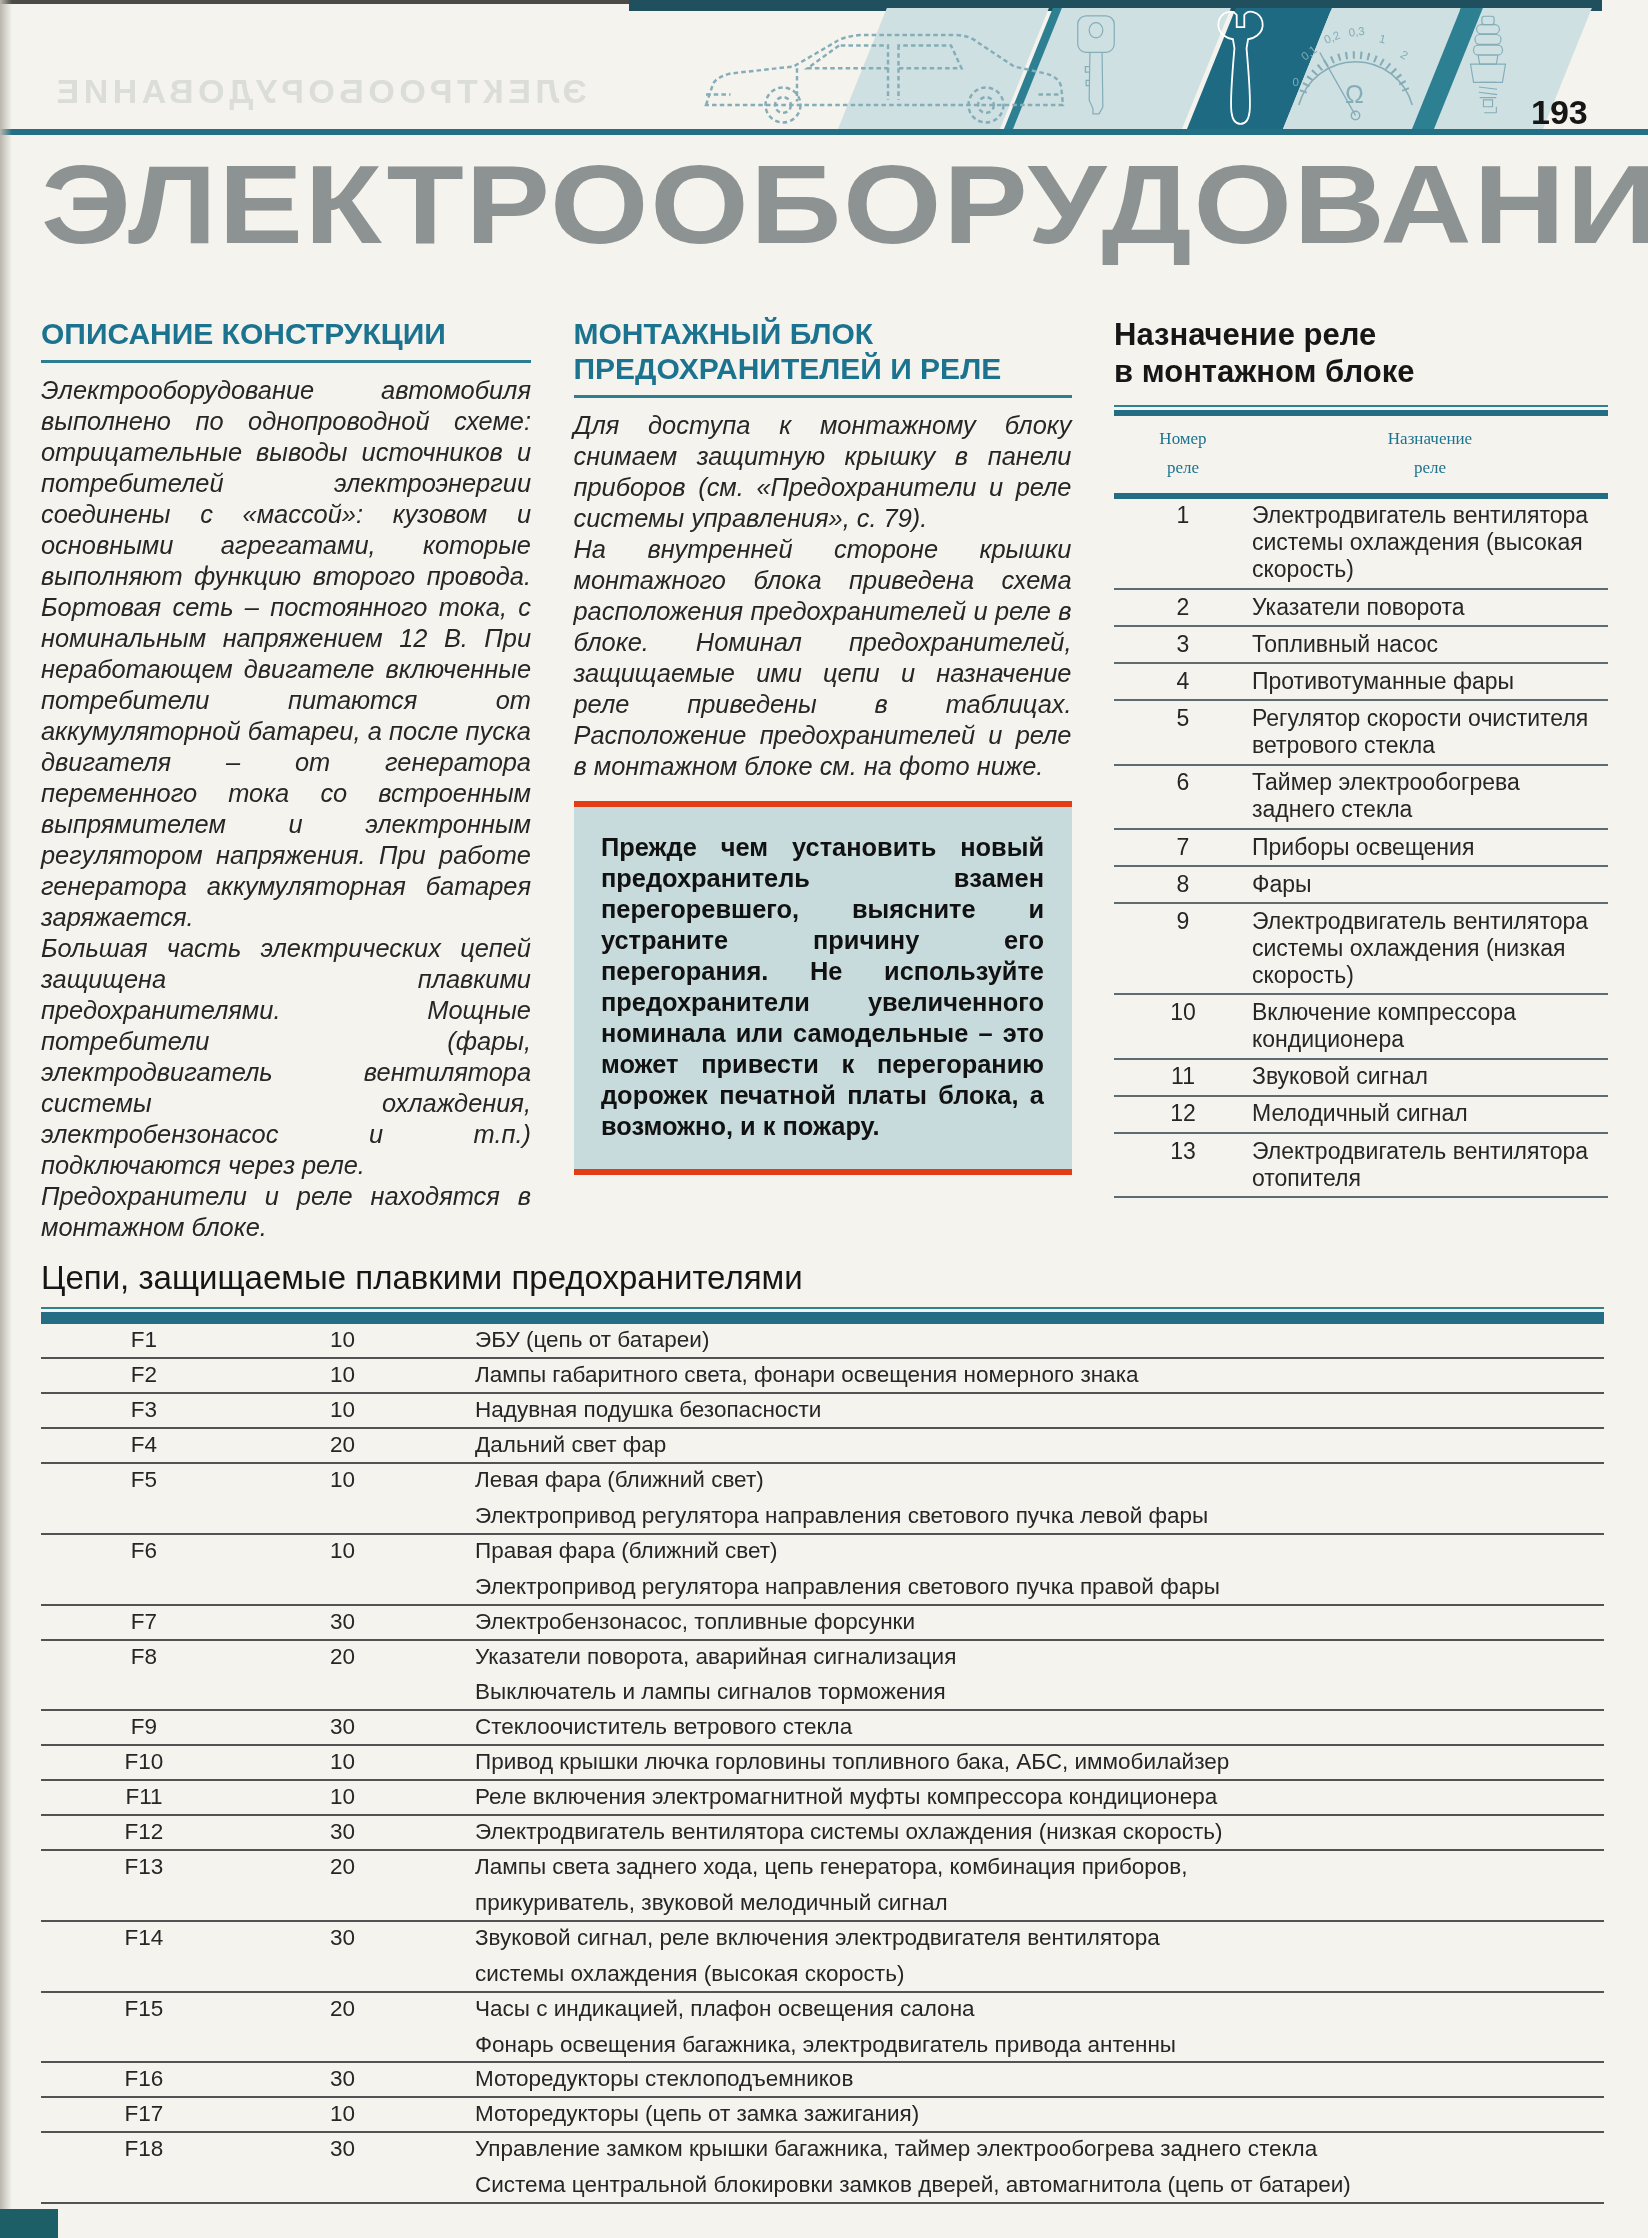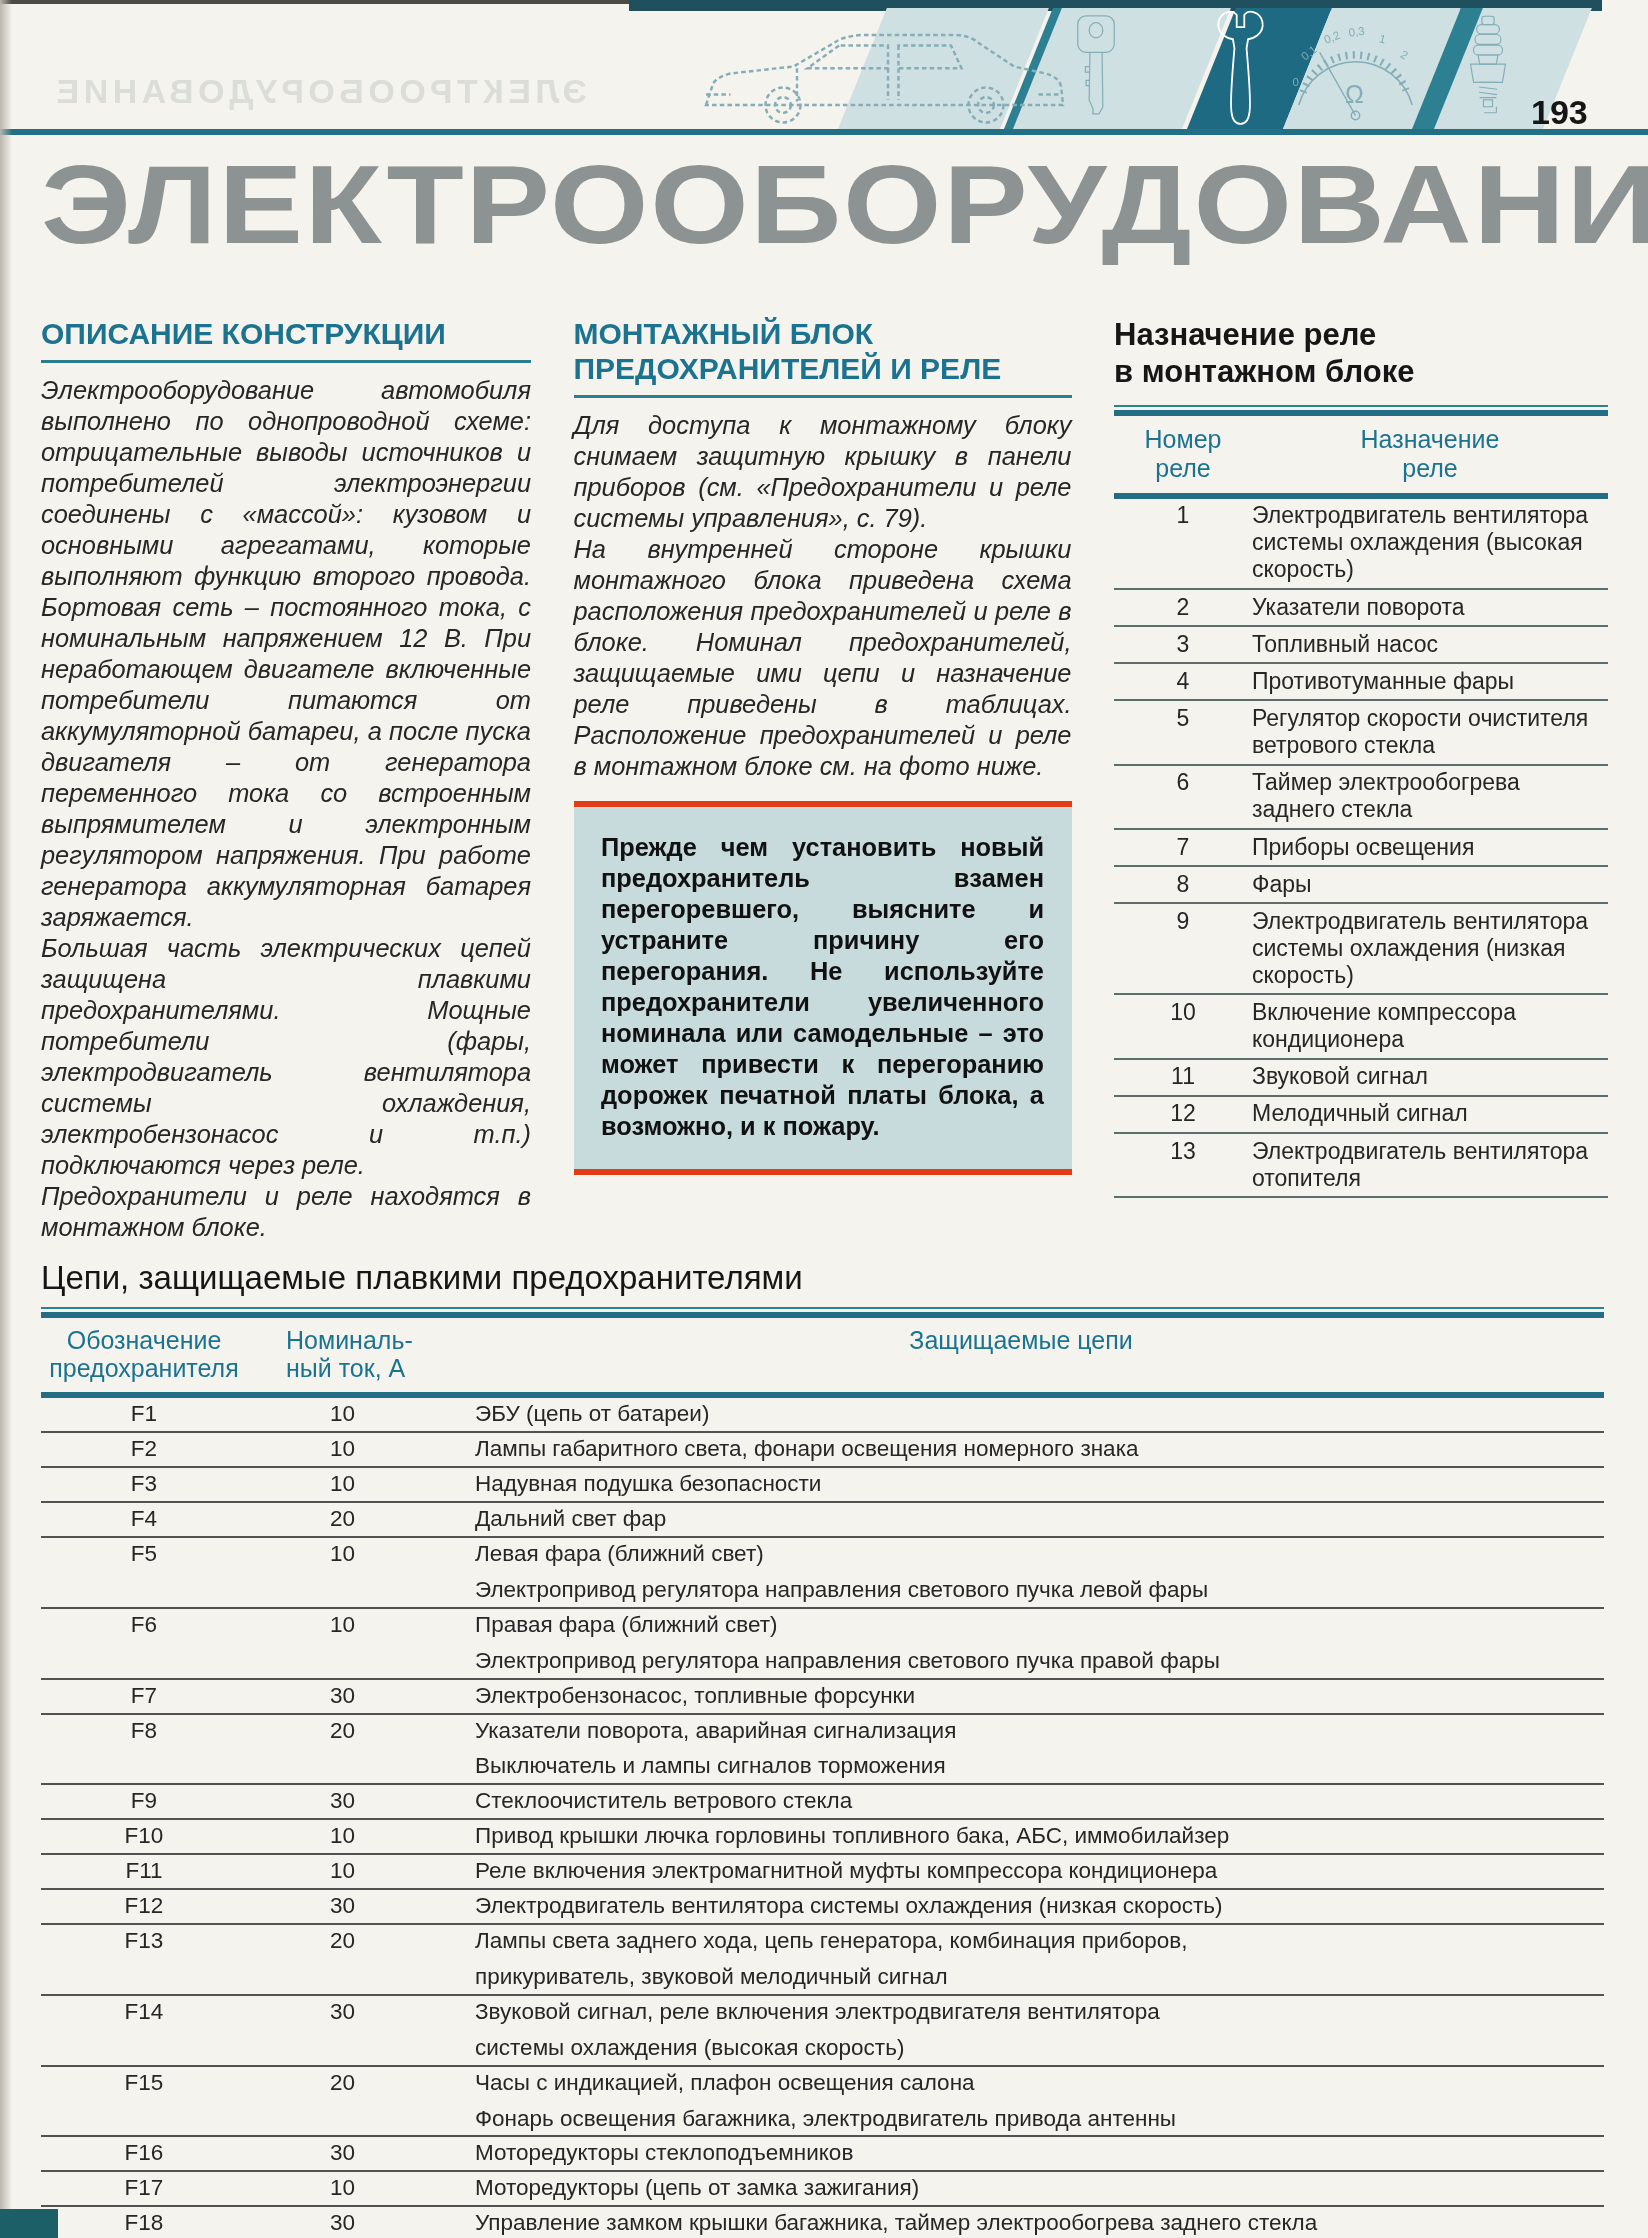--- a/index.html
+++ b/index.html
@@ -60,22 +60,22 @@
   .warning{
     margin-top:19.5px;background:#c7dbdc;border-top:6.7px solid #e23d16;border-bottom:6.7px solid #e23d16;
     padding:16.5px 19.5px 19.5px 19.5px;
   }
   .warning p{margin:8px;font-size:25.4px;line-height:31px;font-weight:bold;text-align:justify;color:#111;}
 
   
   .rt-title{margin:0 0 15px 0;font-size:31px;line-height:37px;font-weight:bold;color:#161616;white-space:pre-line;}
   .rule-thin{height:2.2px;background:#2e8093;margin-bottom:3.7px;}
   .rule-thick{height:6px;background:#236e84;}
-  .rt-header{display:grid;grid-template-columns:138px 1fr;color:#1c7390;font-size:25px;line-height:28.4px;
-    padding:9px 0 10.5px 0;white-space:pre-line;text-align:center;}
+  .rt-header{display:grid;grid-template-columns:138px 1fr;color:#1c7390;font-size:17px;line-height:28.4px;
+    padding:9px 0 10.5px 0;white-space:pre-line;text-align:center;font-family:Liberation Serif, serif;}
   .rt-rows{}
   .rrow{display:grid;grid-template-columns:138px 1fr;border-bottom:2.2px double #5c6c70;
     padding:3.7px 0 4.5px 0;font-size:23px;line-height:27px;}
   .rnum{text-align:center;}
   .rpurp{padding-right:4.5px;hyphens:manual;}
 
   
   .fuse{margin:16.5px 45px 0 41px;}
   .fuse h3{margin:0 0 10.5px 0;font-size:33px;line-height:37px;font-weight:normal;color:#161616;}
   .f-header{display:grid;grid-template-columns:206px 191px 1fr;color:#1c7390;font-size:25px;line-height:28px;
@@ -284,27 +284,20 @@
         </div>
       </div>
   </section>
 
 </main>
 
 <section class="fuse">
   <h3>Цепи, защищаемые плавкими предохранителями</h3>
   <div class="rule-thin"></div>
   <div class="rule-thick"></div>
-  <div class="f-header">
-    <div class="f-h1">Обозначение
-предохранителя</div>
-    <div class="f-h2">Номиналь-
-ный ток, А</div>
-    <div class="f-h3">Защищаемые цепи</div>
-  </div>
   <div class="rule-thick"></div>
   <div class="f-rows">
 
       <div class="frow">
         <div class="fcode">F1</div>
         <div class="famp">10</div>
         <div class="fcirc">
 
             <div class="fline">ЭБУ (цепь от батареи)</div>
           </div>

